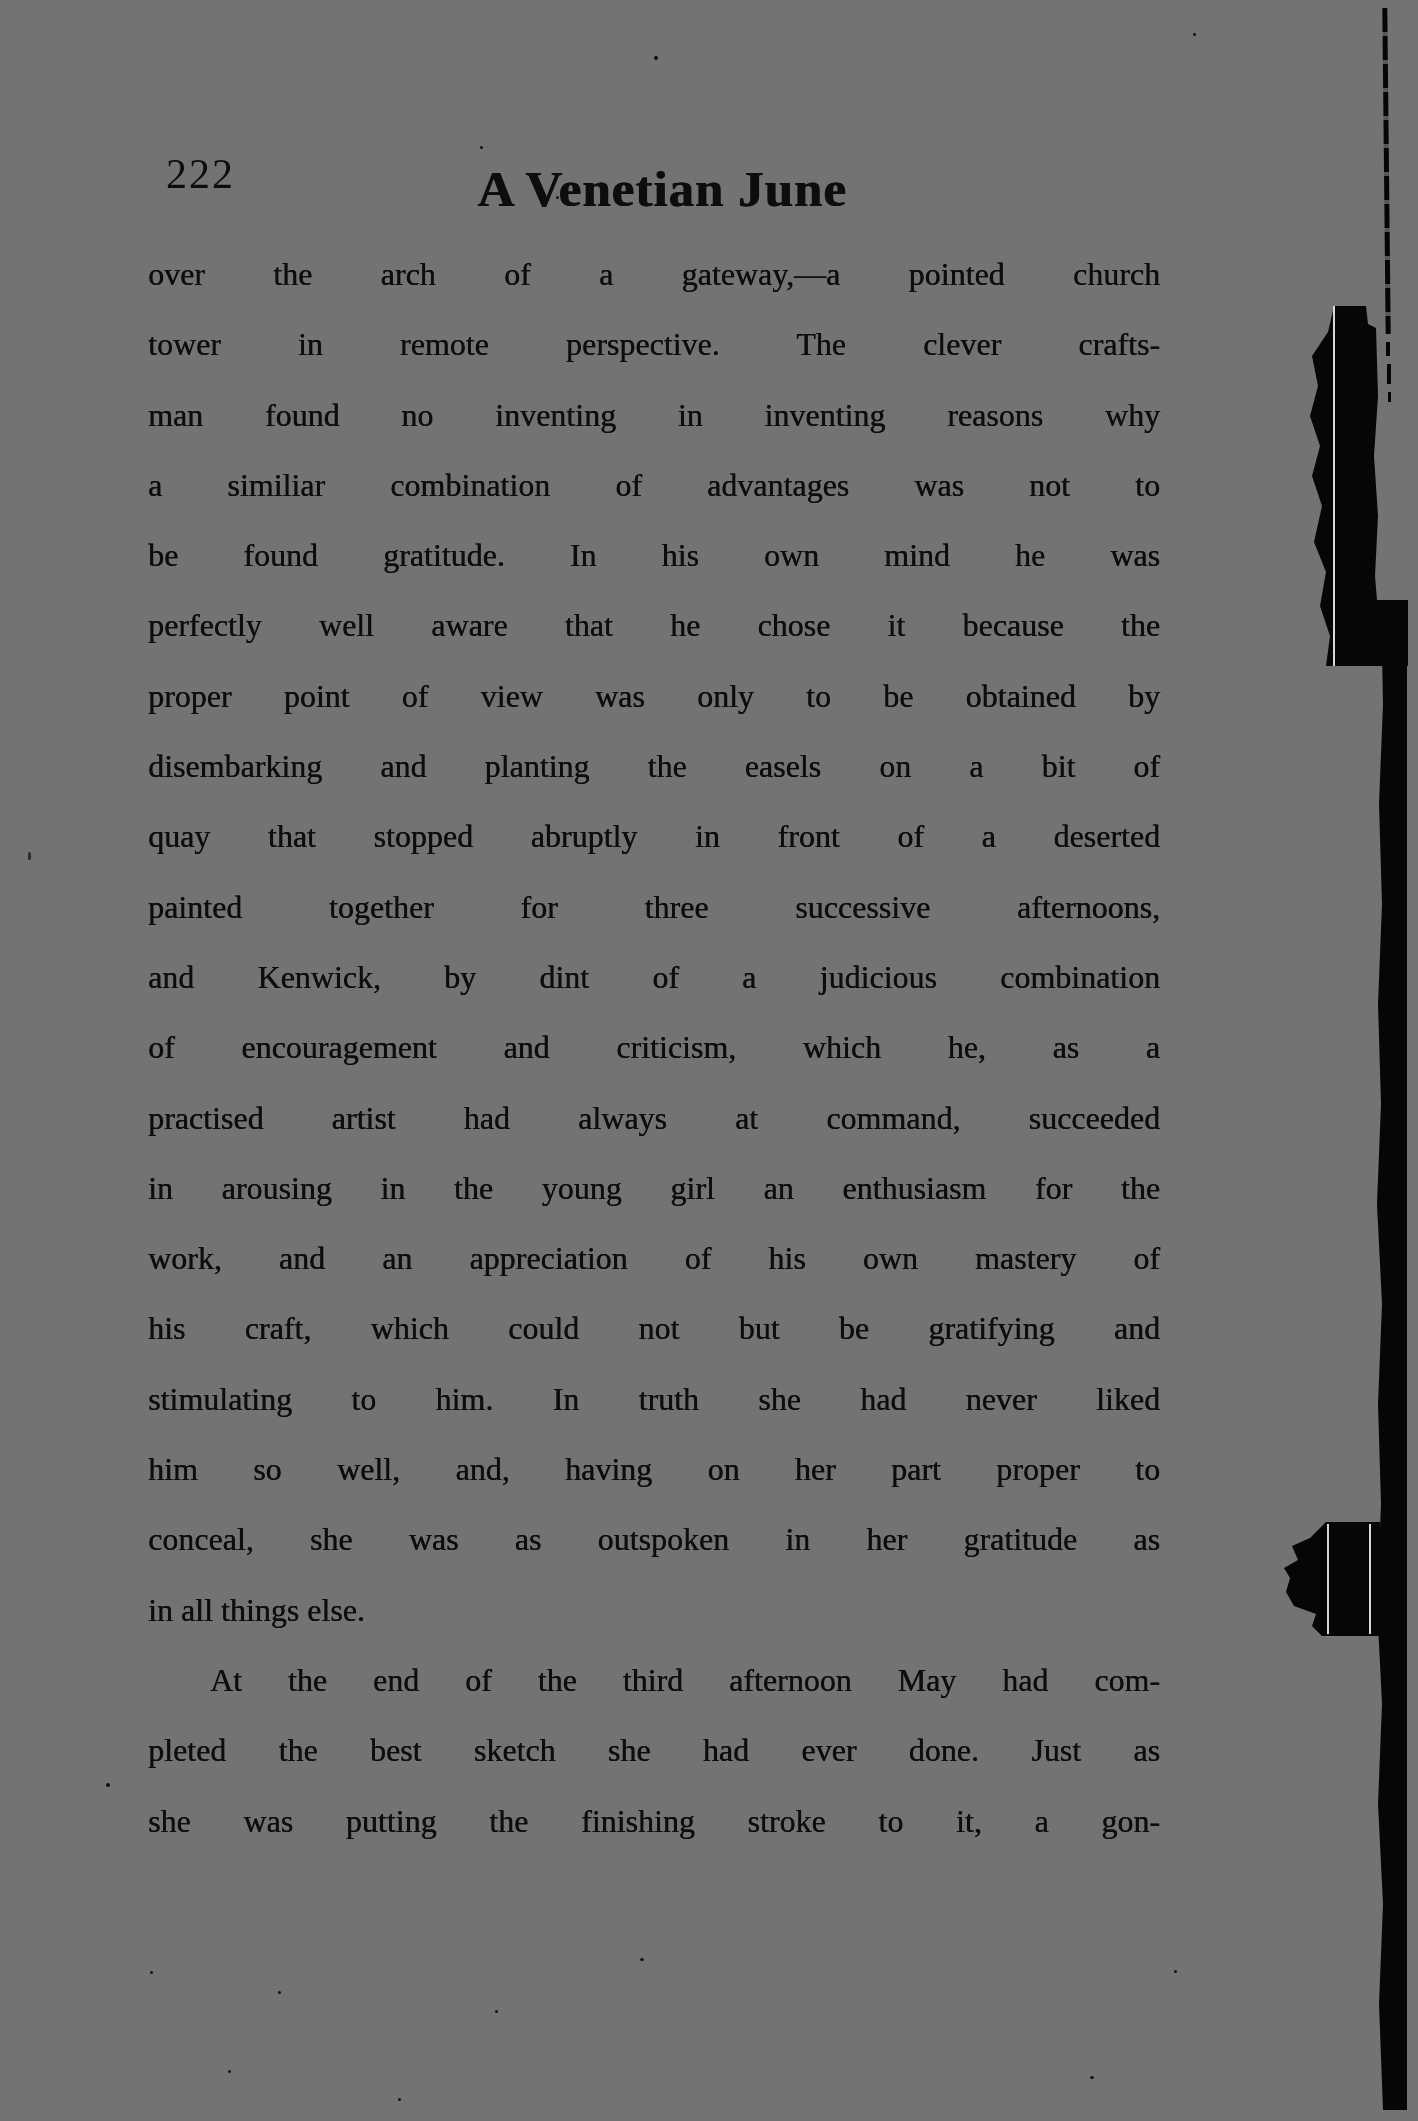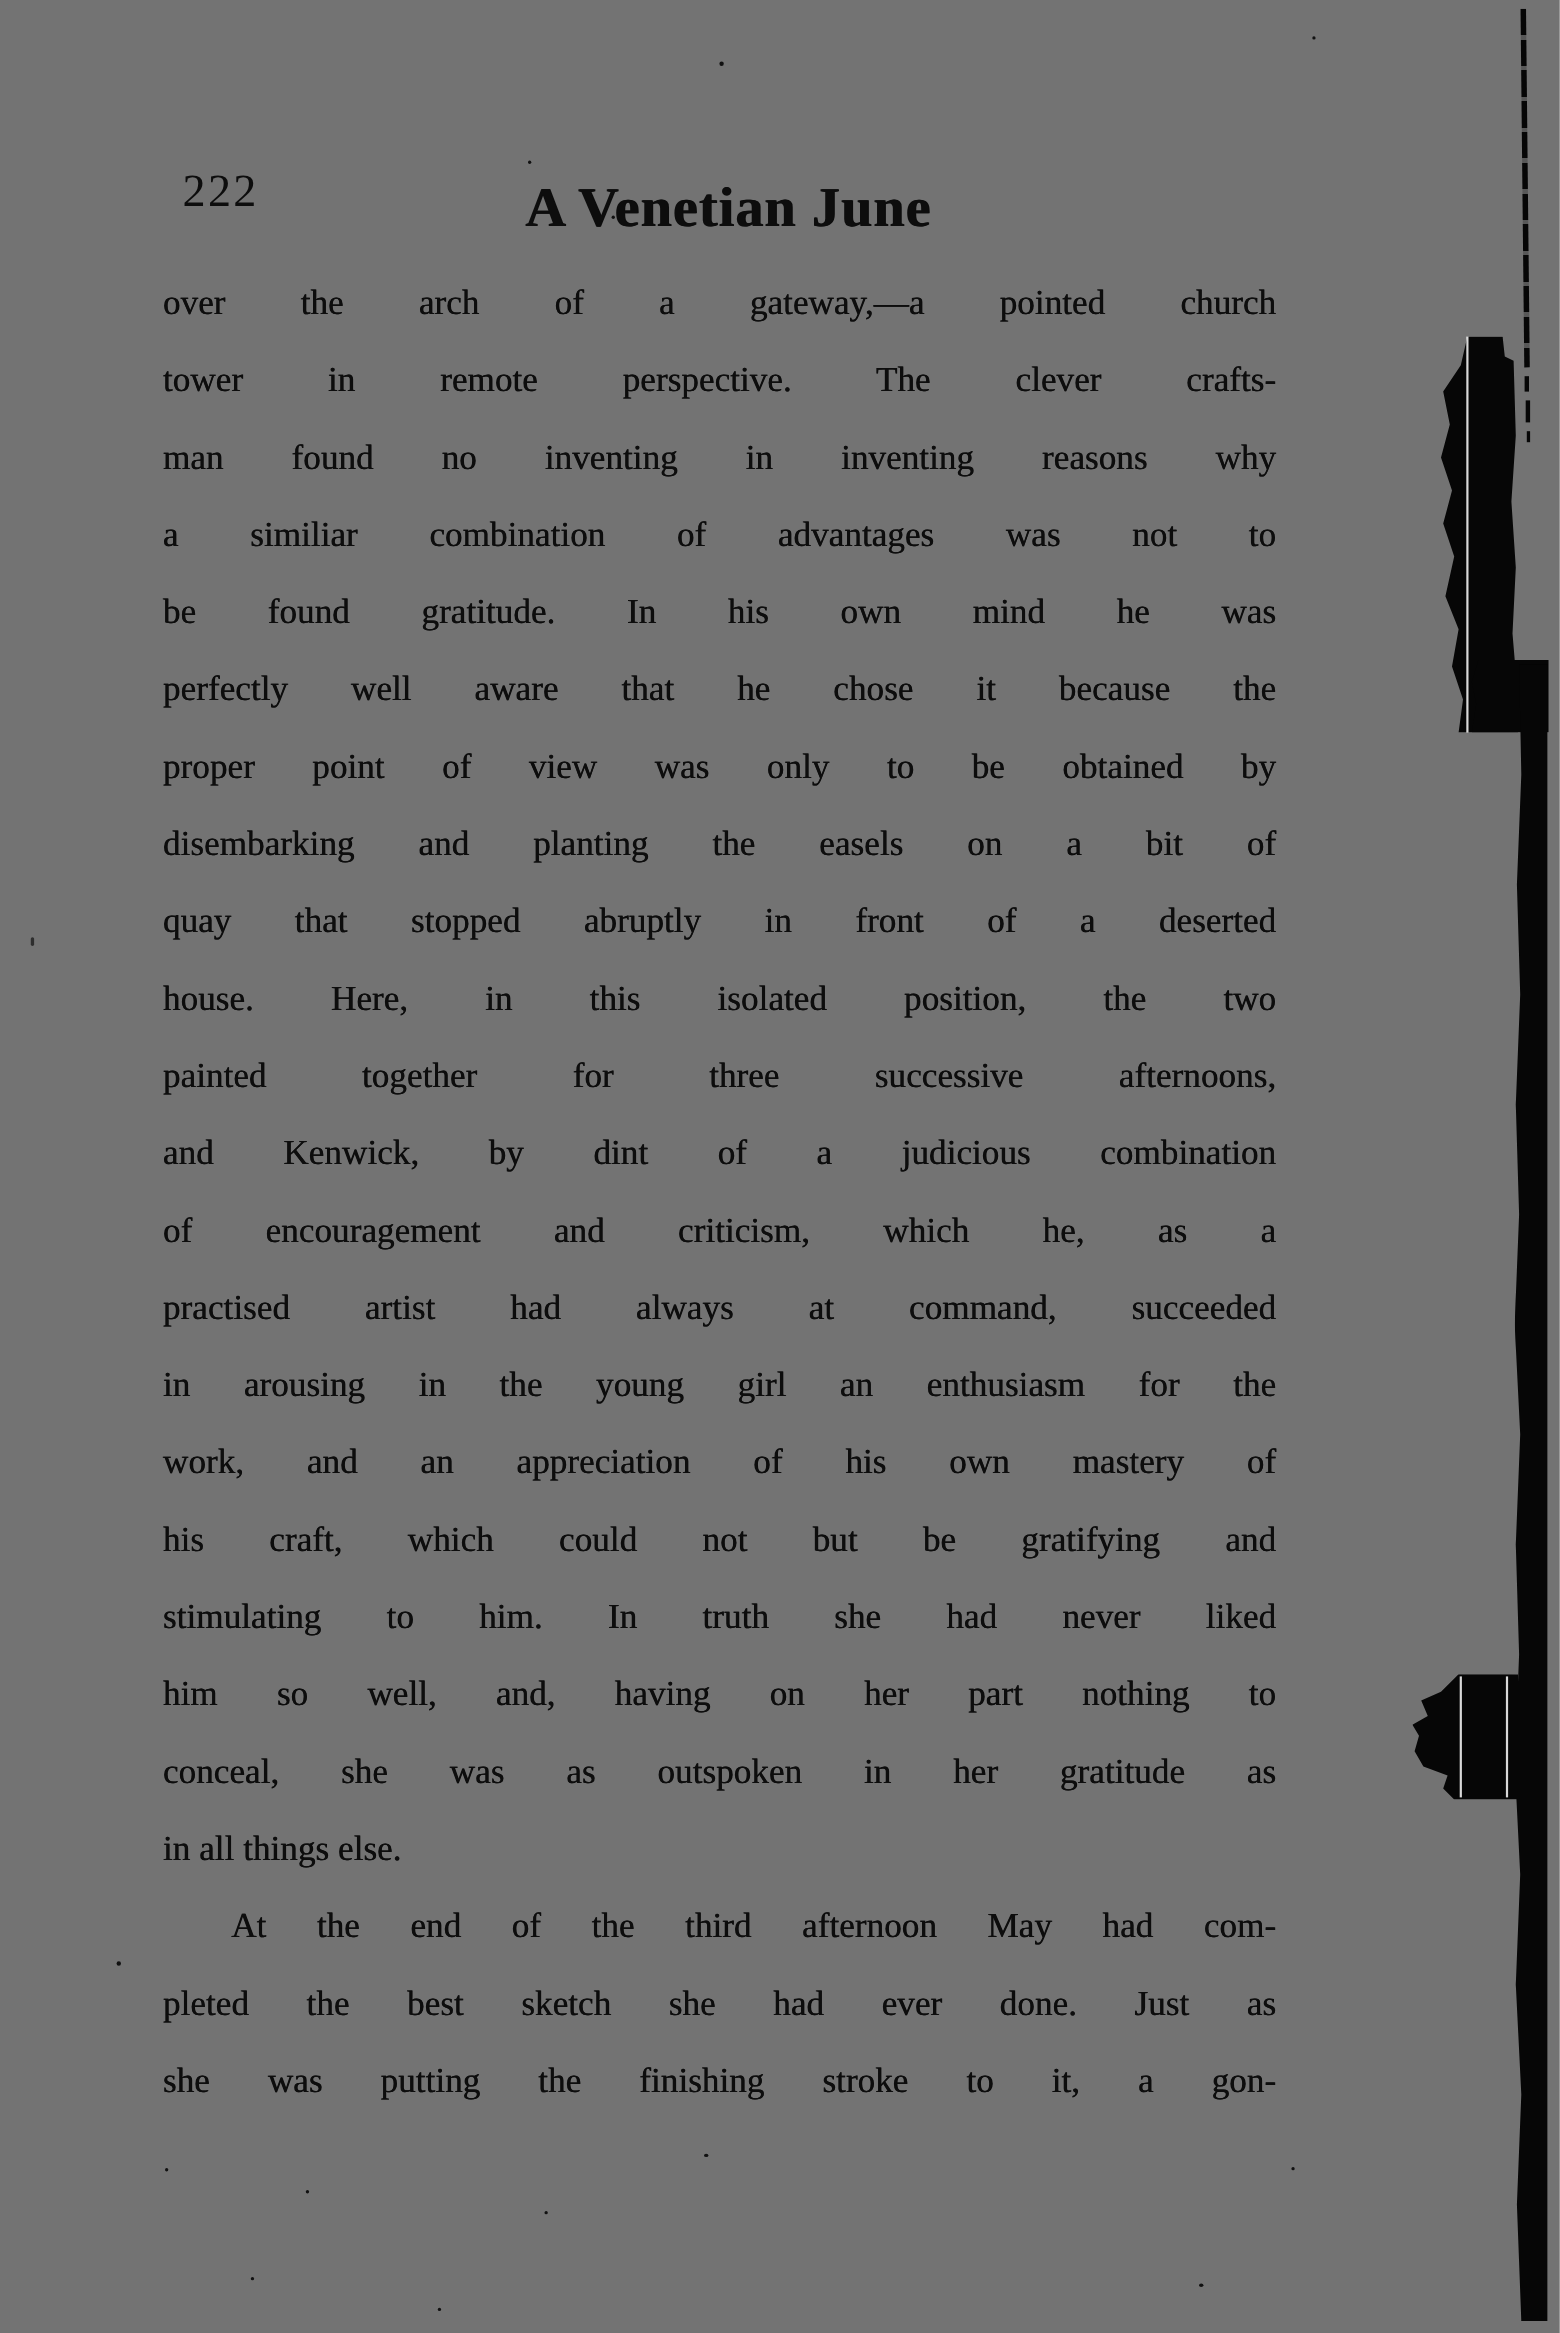--- a/index.html
+++ b/index.html
@@ -82,30 +82,29 @@
   <div class="text-block">
     <div class="line">over the arch of a gateway,—a pointed church</div>
     <div class="line">tower in remote perspective.  The clever crafts-</div>
     <div class="line">man found no inventing in inventing reasons why</div>
     <div class="line">a similiar combination of advantages was not to</div>
     <div class="line">be found gratitude.  In his own mind he was</div>
     <div class="line">perfectly well aware that he chose it because the</div>
     <div class="line">proper point of view was only to be obtained by</div>
     <div class="line">disembarking and planting the easels on a bit of</div>
     <div class="line">quay that stopped abruptly in front of a deserted</div>
-    <div class="line">house.  Here, in this isolated position, the two</div>
     <div class="line">painted together for three successive afternoons,</div>
     <div class="line">and Kenwick, by dint of a judicious combination</div>
     <div class="line">of encouragement and criticism, which he, as a</div>
     <div class="line">practised artist had always at command, succeeded</div>
     <div class="line">in arousing in the young girl an enthusiasm for the</div>
     <div class="line">work, and an appreciation of his own mastery of</div>
     <div class="line">his craft, which could not but be gratifying and</div>
     <div class="line">stimulating to him.  In truth she had never liked</div>
-    <div class="line">him so well, and, having on her part nothing to</div>
+    <div class="line">him so well, and, having on her part proper to</div>
     <div class="line">conceal, she was as outspoken in her gratitude as</div>
     <div class="line no-just">in all things else.</div>
     <div class="line indent">At the end of the third afternoon May had com-</div>
     <div class="line">pleted the best sketch she had ever done.  Just as</div>
     <div class="line">she was putting the finishing stroke to it, a gon-</div>
   </div>
 
   <div class="artifact streak-line"></div>
   <div class="artifact streak-dash1"></div>
   <div class="artifact streak-dash2"></div>

